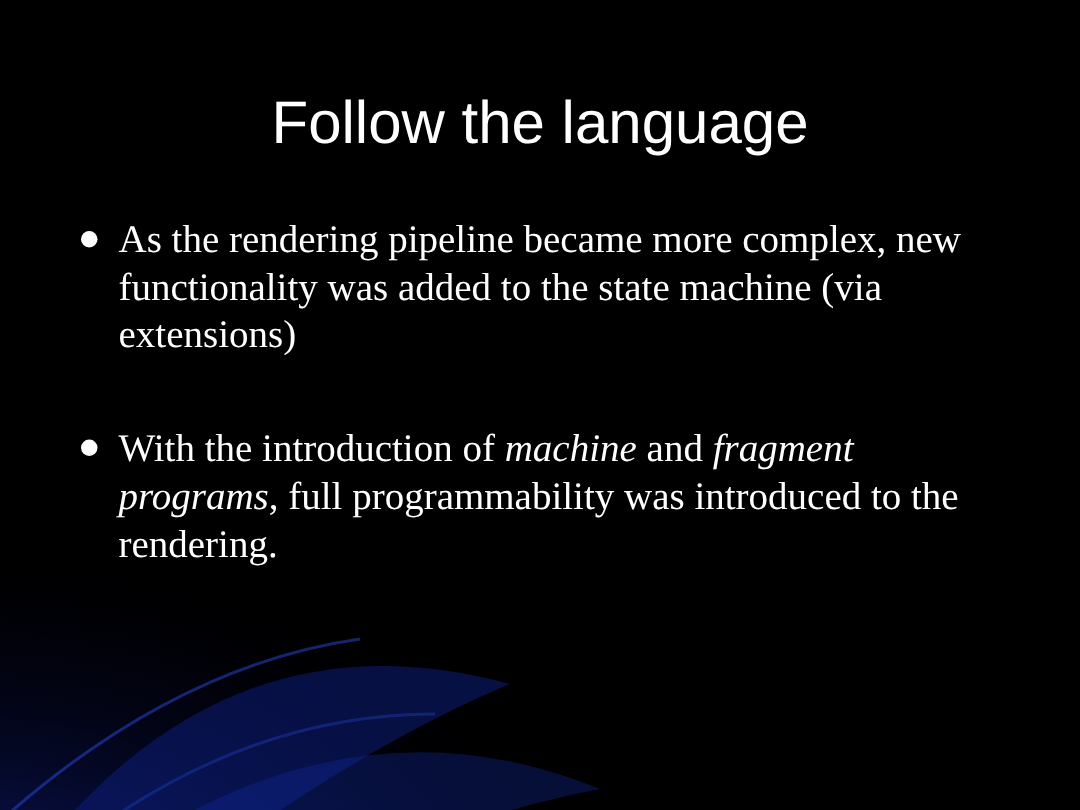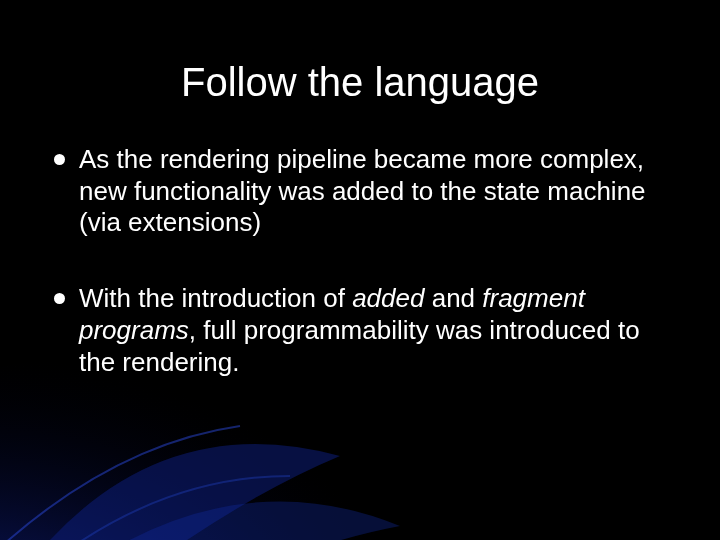--- a/index.html
+++ b/index.html
@@ -43,20 +43,21 @@
     left: 54px;
     right: 54px;
   }
   .bullet-item {
     display: flex;
     align-items: flex-start;
     margin-bottom: 44px;
     font-size: 26px;
     line-height: 1.22;
     text-shadow: 1px 1px 2px #000;
+    font-family: Liberation Serif, serif;
   }
   .bullet-dot {
     width: 11px;
     height: 11px;
     border-radius: 50%;
     background: #fff;
     margin-top: 10px;
     margin-right: 14px;
     flex: 0 0 11px;
   }
@@ -90,17 +91,17 @@
 
   <div class="title">Follow the language</div>
 
   <div class="body">
     <div class="bullet-item">
       <div class="bullet-dot"></div>
       <div class="bullet-text"><span>As the rendering pipeline became more complex, new functionality was added to the state machine (via extensions)</span></div>
     </div>
     <div class="bullet-item">
       <div class="bullet-dot"></div>
-      <div class="bullet-text"><span>With the introduction of </span><span class="italic">added</span><span> and </span><span class="italic">fragment programs</span><span>, full programmability was introduced to the rendering.</span></div>
+      <div class="bullet-text"><span>With the introduction of </span><span class="italic">machine</span><span> and </span><span class="italic">fragment programs</span><span>, full programmability was introduced to the rendering.</span></div>
     </div>
   </div>
 
 </div>
 
 </body></html>

